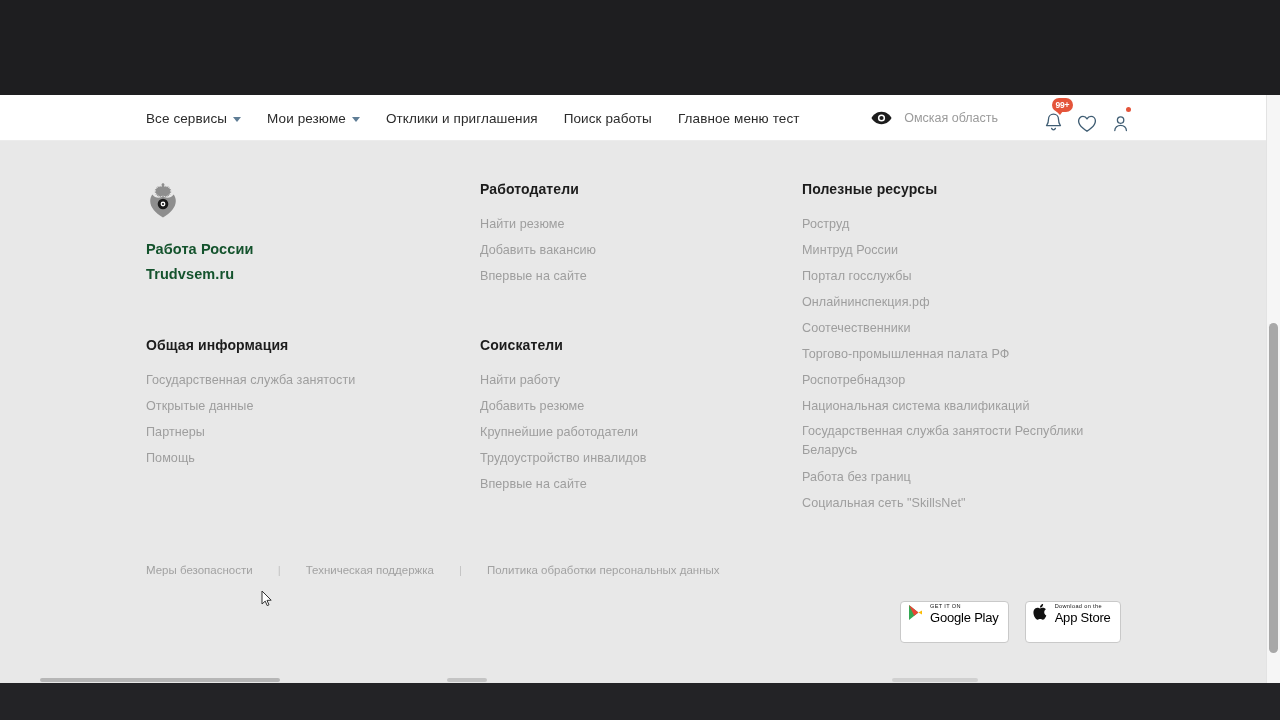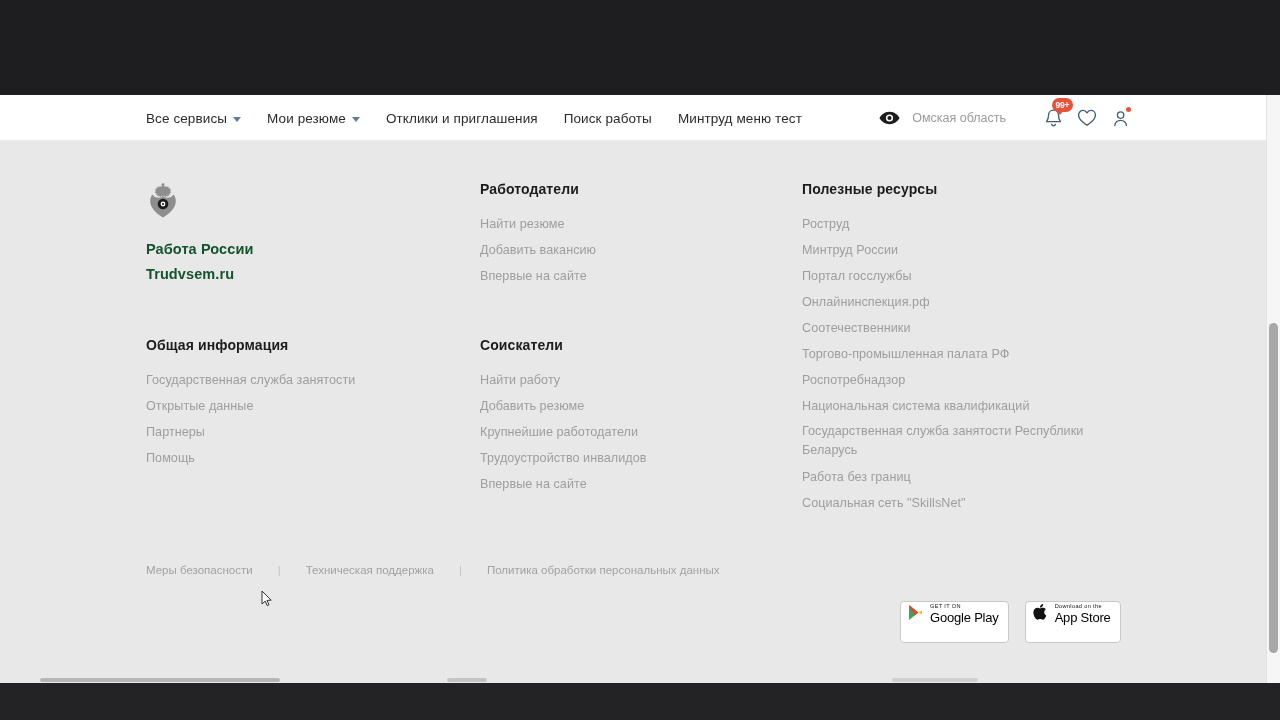--- a/index.html
+++ b/index.html
@@ -91,26 +91,26 @@
     width: 22px; height: 22px;
     display: flex; align-items: center; justify-content: center;
     cursor: pointer;
     margin-right: 12px;
   }
   .region-label {
     font-size: 12.5px;
     color: #9b9b9b;
     cursor: pointer;
     white-space: nowrap;
-    margin-right: 30px;
+    margin-right: 38px;
   }
   .icon-btn {
     position: relative;
     width: 34px; height: 30px;
-    display: flex; align-items: center; justify-content: center;
+    display: flex; align-items: flex-end; justify-content: center;
     cursor: pointer;
   }
   .badge-count {
     position: absolute;
     top: -5px; left: 16px;
     background: #e4543a;
     color: #fff;
     font-size: 8.5px;
     font-weight: bold;
     line-height: 1;
@@ -336,21 +336,21 @@
           <span>Мои резюме</span>
           <span class="caret"></span>
         </div>
         <div class="nav-item">
           <span>Отклики и приглашения</span>
         </div>
         <div class="nav-item">
           <span>Поиск работы</span>
         </div>
         <div class="nav-item">
-          <span>Минтруд меню тест</span>
+          <span>Главное меню тест</span>
         </div>
       </div>
 
       <div class="header-right">
 
         <div class="eye-btn">
           <svg width="21" height="14" viewBox="0 0 21 14" aria-hidden="true">
             <path d="M10.5 0.8C5.4 0.8 1.6 4.4 0.5 7c1.1 2.6 4.9 6.2 10 6.2s8.9-3.6 10-6.2C19.4 4.4 15.6 0.8 10.5 0.8z" fill="#1c1c1c"></path>
             <circle cx="10.5" cy="7" r="3.6" fill="#ffffff"></circle>
             <circle cx="10.5" cy="7" r="2.1" fill="#1c1c1c"></circle>

